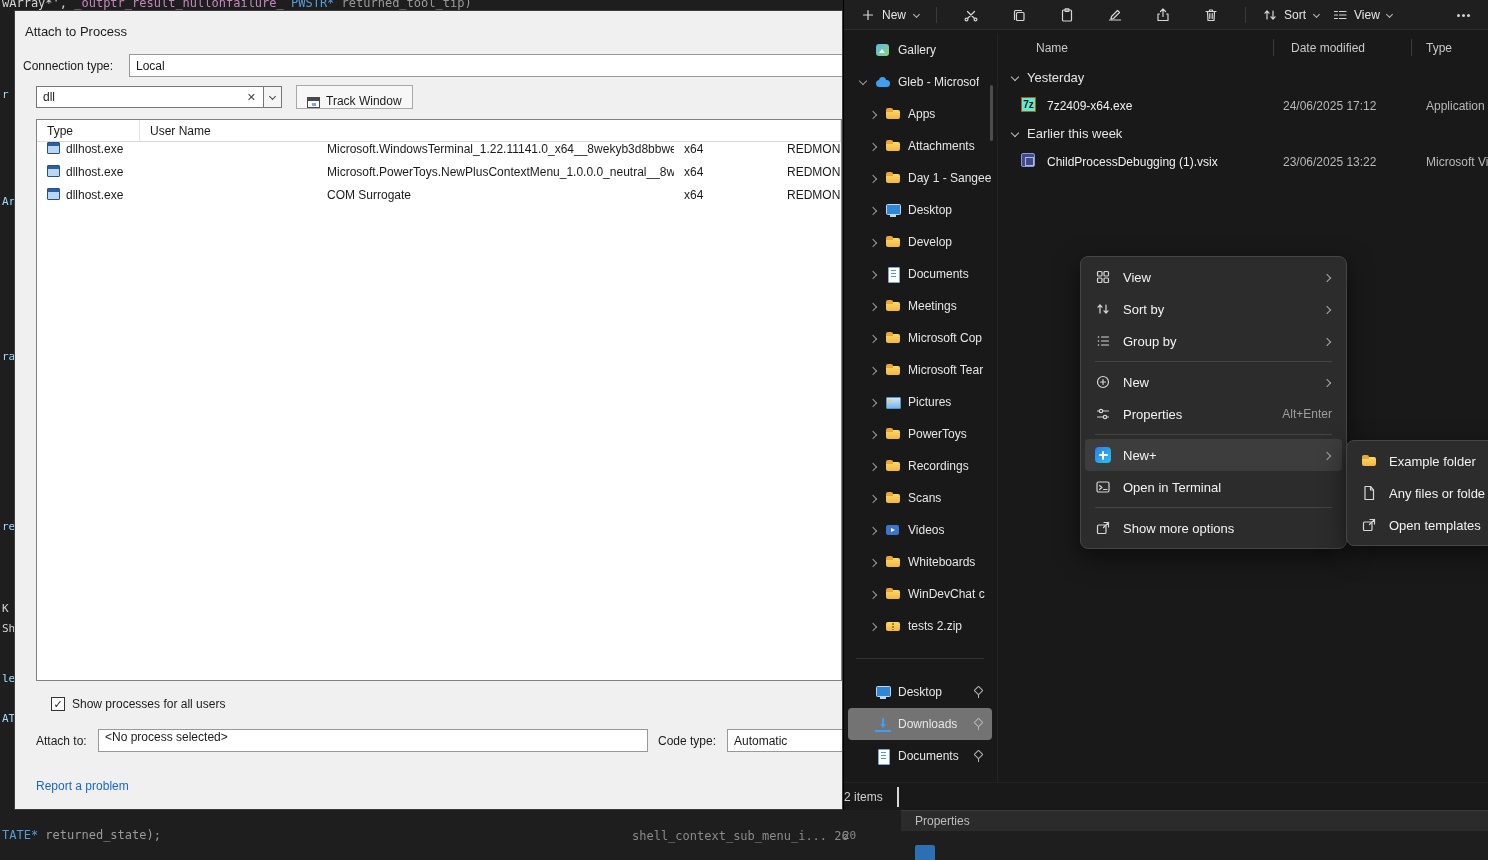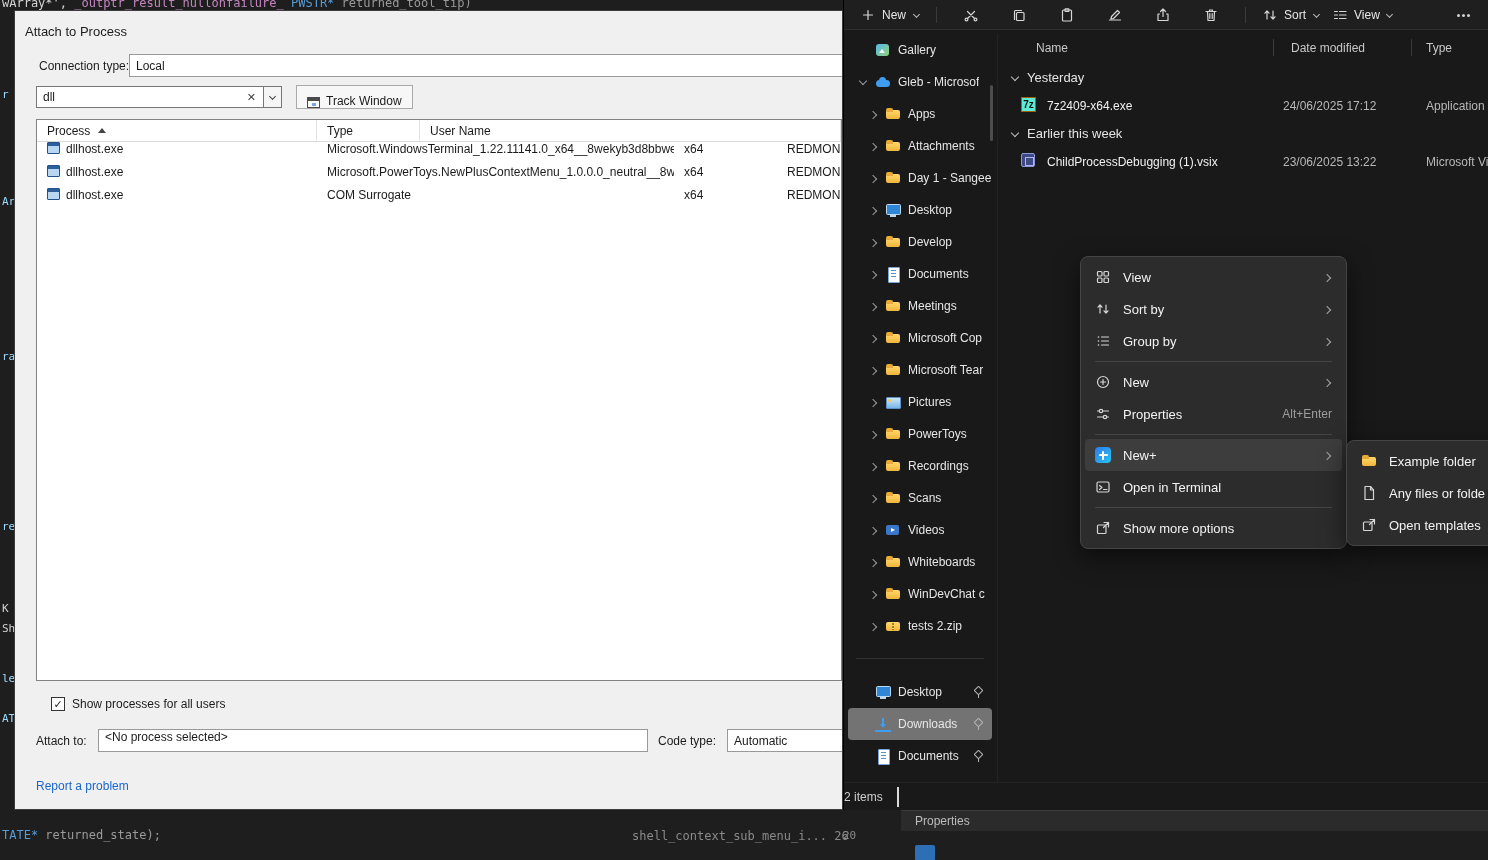--- a/index.html
+++ b/index.html
@@ -31,21 +31,21 @@
   #vs-props{position:absolute;left:901px;top:810px;width:587px;height:50px;background:#1e1e1e;border-top:1px solid #3c3c3c;z-index:1}
   #vs-props .hdr-band{position:absolute;left:0;top:0;width:100%;height:20px;background:#2b2b2b}
   #vs-props .hdr{position:absolute;left:14px;top:3px;color:#bdbdbd;font-size:12px}
   #vs-props .mini{position:absolute;left:14px;top:34px;width:20px;height:16px;background:#2d6fb4;border-radius:2px}
 
   
   #dlg{position:absolute;left:14px;top:10px;width:829px;height:800px;background:#f0f0f0;
        border:1px solid #3c3c3c;color:#1b1b1b;z-index:2;overflow:hidden}
   #dlg .dlg-title{position:absolute;left:10px;top:13px;font-size:13px}
   #dlg .lbl{position:absolute;font-size:12px;color:#1b1b1b}
-  .conn-lbl{left:24px;top:48px}
+  .conn-lbl{left:8px;top:48px}
   .conn-combo{position:absolute;left:114px;top:43px;right:-1px;height:23px;background:#fff;border:1px solid #999;display:flex;align-items:center;padding-left:6px}
   .flt-box{position:absolute;left:21px;top:75px;width:228px;height:22px;background:#fff;border:1px solid #777;display:flex;align-items:center;padding:0 4px 0 6px}
   .flt-box .grow{flex:1}
   .flt-clear{color:#444;font-size:11px;padding:0 3px;cursor:default}
   .flt-drop{position:absolute;left:249px;top:75px;width:18px;height:22px;background:#f5f5f5;border:1px solid #777;border-left:none;display:flex;align-items:center;justify-content:center}
   .dchev-dark{width:8px;height:8px;position:relative}
   .dchev-dark::before{content:"";position:absolute;left:1.5px;top:1px;width:4px;height:4px;border-right:1.2px solid #444;border-bottom:1.2px solid #444;transform:rotate(45deg)}
   .track-btn{position:absolute;left:281px;top:74px;height:24px;padding:0 10px;background:#f7f7f7;border:1px solid #a9a9a9;display:flex;align-items:flex-end;gap:6px;font-size:12px}
   .tw-ic{width:13px;height:11px;border:1px solid #4a4a4a;position:relative;background:#fff}
   .tw-ic::before{content:"";position:absolute;left:0;top:0;width:100%;height:3px;background:#4a4a4a}
@@ -211,24 +211,20 @@
   <div class="flt-drop">
     <span class="dchev-dark"></span>
   </div>
   <div class="track-btn">
     <span class="tw-ic"></span>
     <span>Track Window</span>
   </div>
 
   <div class="ptable">
     <div class="thead">
-      <div class="th cw1">
-        <span>Process</span>
-        <span class="sort-asc"></span>
-      </div>
       <div class="th cw3">Type</div>
       <div class="th cw4">User Name</div>
     </div>
     <div class="trow">
       <div class="tc cw1">
           <span class="win-ic"></span>
           <span>dllhost.exe</span>
         </div>
       <div class="tc cw2">Microsoft.WindowsTerminal_1.22.11141.0_x64__8wekyb3d8bbwe</div>
       <div class="tc cw3">x64</div>

